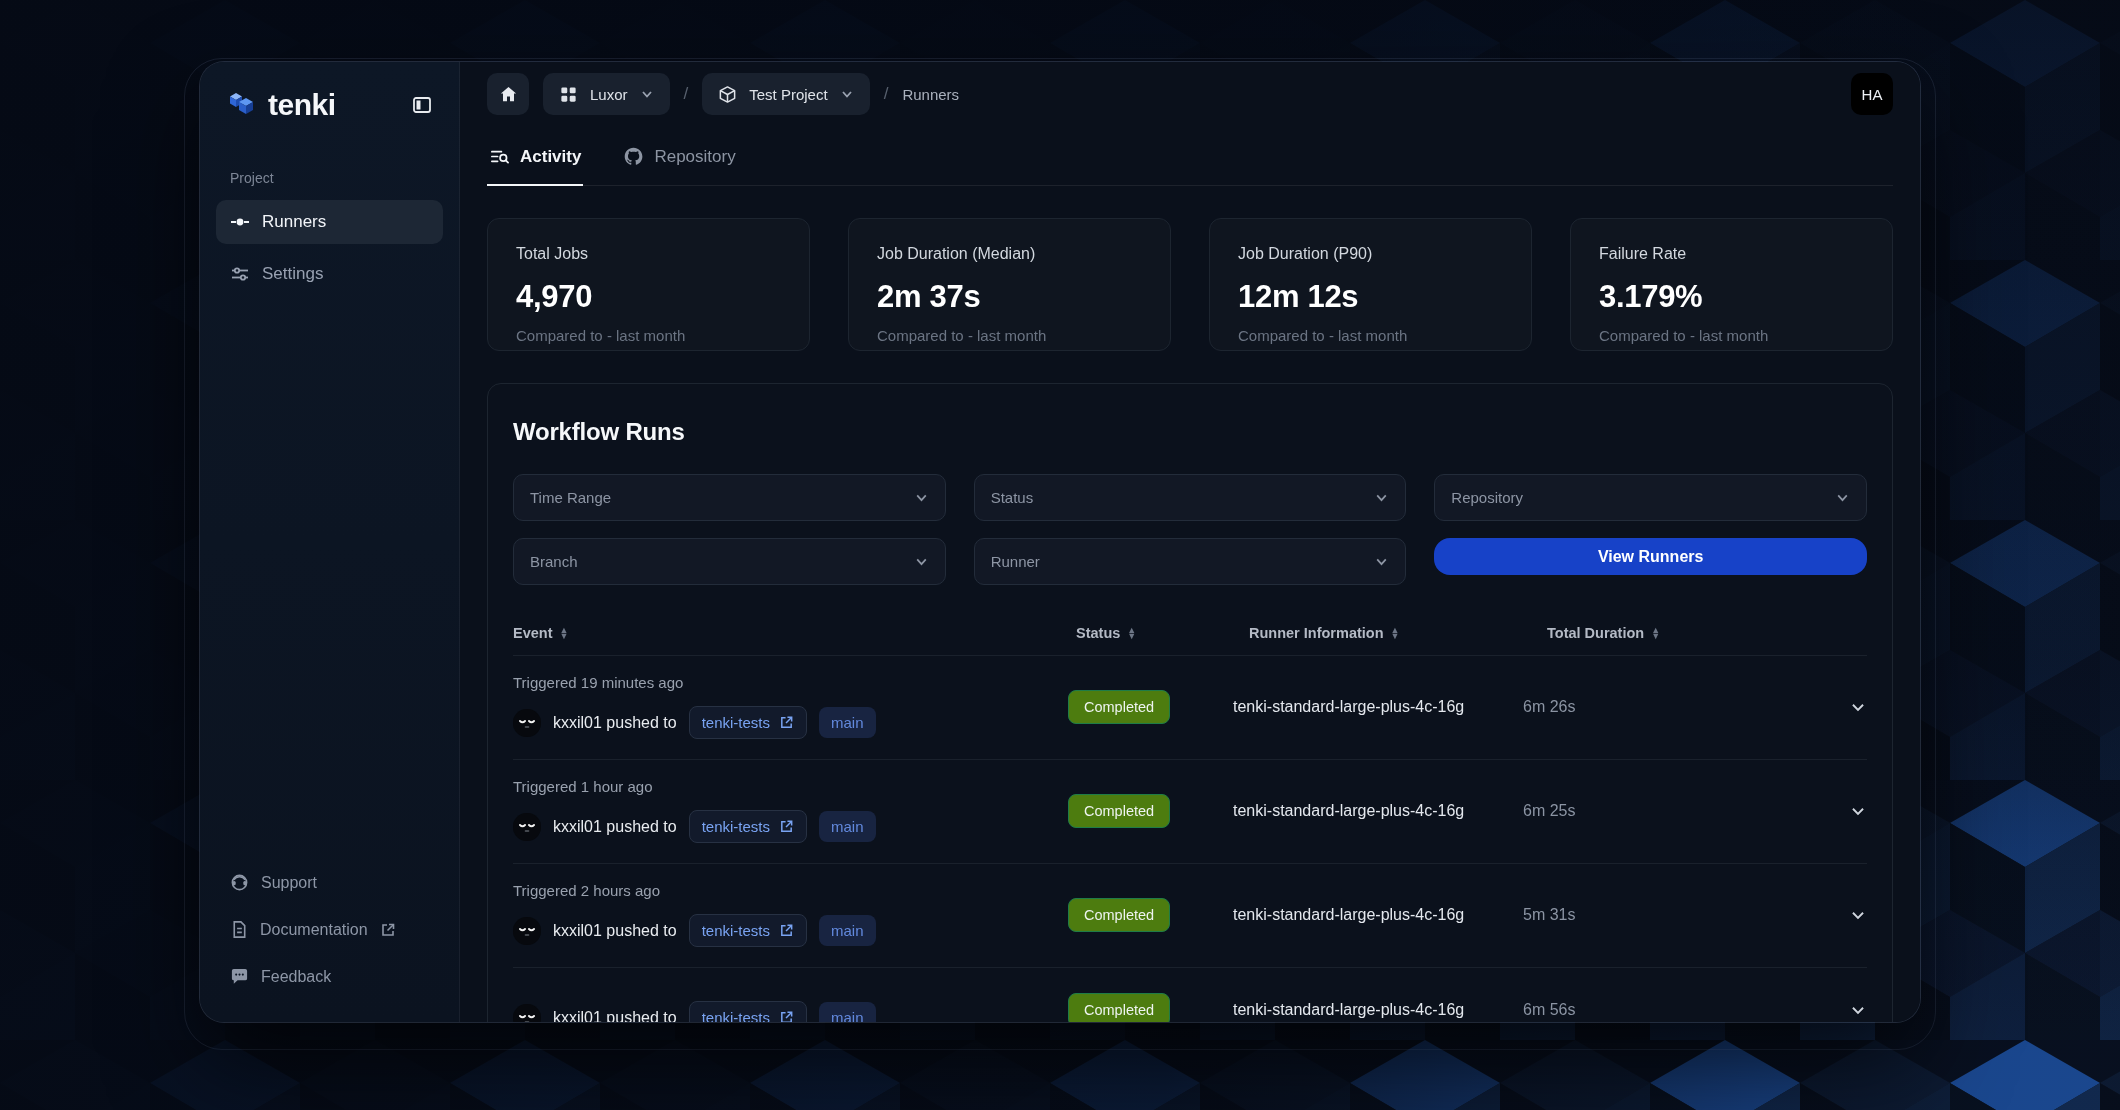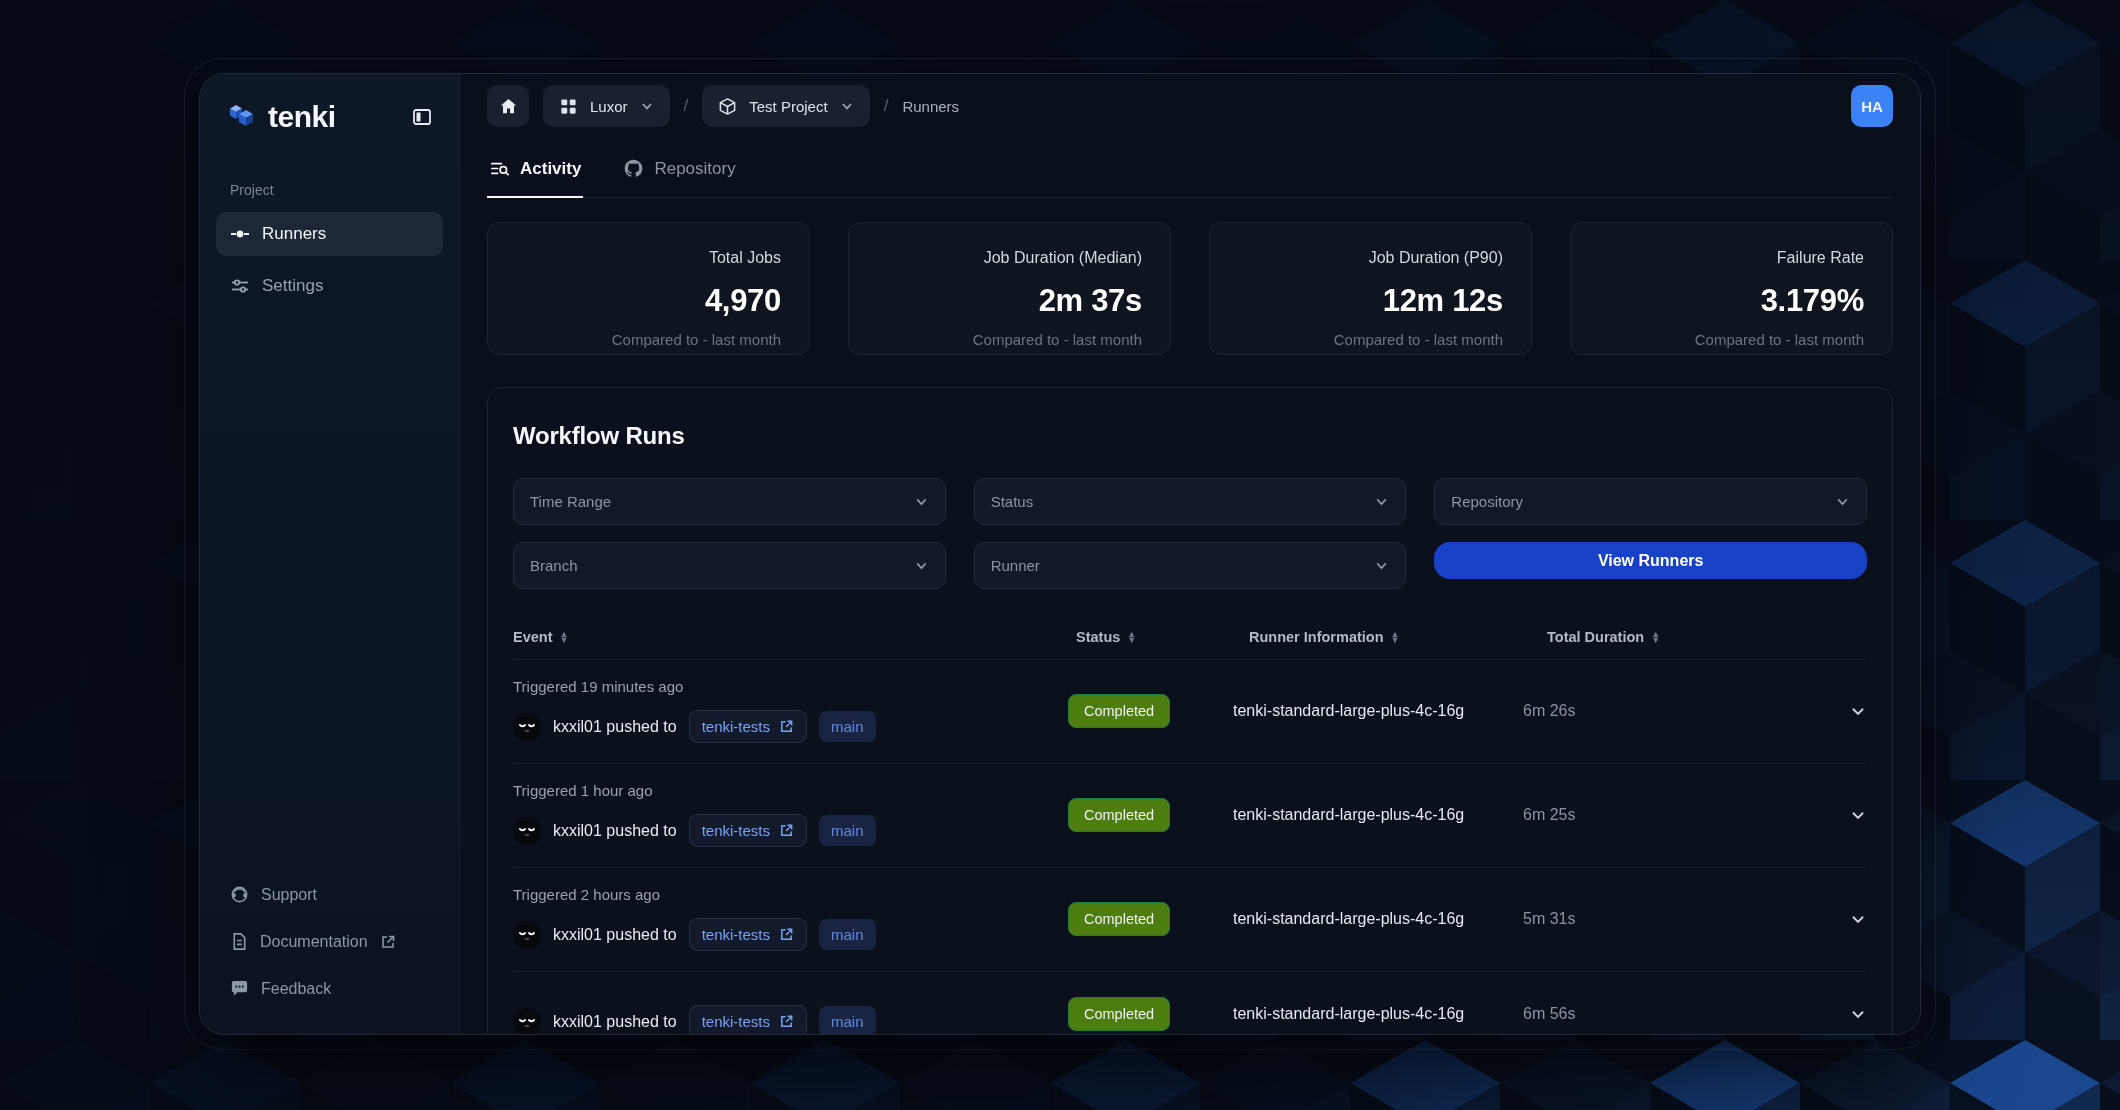--- a/index.html
+++ b/index.html
@@ -11,21 +11,21 @@
   .bg-pattern { position:absolute; inset:0; }
   .bg-fade { position:absolute; inset:0;
     background:
       linear-gradient(to right, rgba(5,10,21,.92) 0%, rgba(5,10,21,.75) 55%, rgba(5,10,21,.05) 92%),
       linear-gradient(to bottom, rgba(5,10,21,.85) 0%, rgba(5,10,21,.55) 60%, rgba(5,10,21,0) 94%);
   }
 
   
   .window-ring { position:absolute; left:184px; top:58px; width:1752px; height:992px;
     border-radius:38px; border:1px solid rgba(140,165,205,0.14); pointer-events:none; }
-  .window { position:absolute; left:200px; top:74px; width:1720px; height:960px;
+  .window { position:absolute; left:200px; top:62px; width:1720px; height:960px;
     border-radius:24px; background:#0a101a; overflow:hidden; display:flex;
     box-shadow:0 0 0 1px rgba(140,165,205,0.22), 0 40px 90px rgba(0,0,0,0.65); }
 
   
   .sidebar { width:260px; flex:0 0 260px; display:flex; flex-direction:column;
     background:linear-gradient(180deg,#0d1726 0%, #0b1320 100%);
     border-right:1px solid rgba(255,255,255,0.06); }
   .sidebar-header { display:flex; align-items:center; justify-content:space-between;
     padding:26px 22px 10px 26px; }
   .brand { display:flex; align-items:center; gap:10px; }
@@ -47,33 +47,33 @@
   
   .topbar { height:64px; flex:0 0 64px; display:flex; align-items:center; gap:14px; padding:0 27px; }
   .icon-btn { width:42px; height:42px; border-radius:10px; background:#19212e; color:#e8ebf0;
     display:flex; align-items:center; justify-content:center; cursor:pointer; }
   .crumb-pill { height:42px; border-radius:10px; background:#19212e; display:flex; align-items:center;
     gap:12px; padding:17px 16px; color:#dfe3e9; font-size:15px; cursor:pointer; }
   .crumb-pill .chev { color:#9aa2b0; }
   .crumb-slash { color:#57606e; font-size:17px; }
   .crumb-current { color:#aab1bd; font-size:15px; }
   .topbar-spacer { flex:1; }
-  .avatar-chip { width:42px; height:42px; border-radius:10px; background:#3b82f6; color:#eef1f5;
-    display:flex; align-items:center; justify-content:center; font-size:15px; font-weight:700; cursor:pointer; }
+  .avatar-chip { width:42px; height:42px; border-radius:10px; background:#000000; color:#eef1f5;
+    display:flex; align-items:center; justify-content:center; font-size:15px; font-weight:400; cursor:pointer; }
 
   
   .tabs-wrap { margin:4px 27px 0; border-bottom:1px solid rgba(255,255,255,0.08);
     display:flex; gap:38px; }
   .tab { display:flex; align-items:center; gap:10px; padding:16px 2px 18px; font-size:17px;
     color:#8d95a3; cursor:pointer; position:relative; }
   .tab.active { color:#f4f6f9; font-weight:600; }
   .tab.active::after { content:""; position:absolute; left:0; right:0; bottom:-1px; height:2px; background:#f4f6f9; }
 
   
-  .stats { display:grid; grid-template-columns:repeat(4,1fr); gap:38px; margin:24px 27px 0;text-align:right; }
+  .stats { display:grid; grid-template-columns:repeat(4,1fr); gap:38px; margin:32px 27px 0; }
   .stat-card { background:#0f151f; border:1px solid #1d2530; border-radius:12px; padding:26px 28px 24px; height:133px; }
   .stat-label { color:#d3d8df; font-size:16px; }
   .stat-value { color:#ffffff; font-size:31px; font-weight:700; margin-top:16px; letter-spacing:-0.3px; }
   .stat-note { color:#6b7483; font-size:15px; margin-top:12px; }
 
   
   .panel { margin:32px 27px 0; border:1px solid #1d2530; border-radius:14px; padding:0 25px; height:720px; background:#0b111c; }
   .panel-title { color:#f6f8fa; font-size:24px; font-weight:700; margin-top:34px; letter-spacing:-0.2px; }
   .filters { display:grid; grid-template-columns:repeat(3,1fr); gap:28px; margin-top:28px; }
   .filters.row2 { margin-top:17px; }

